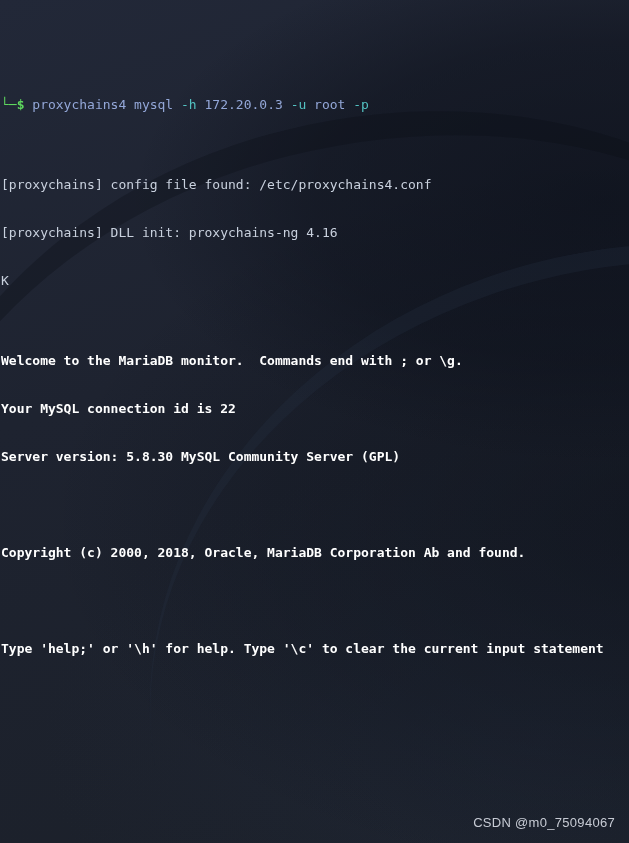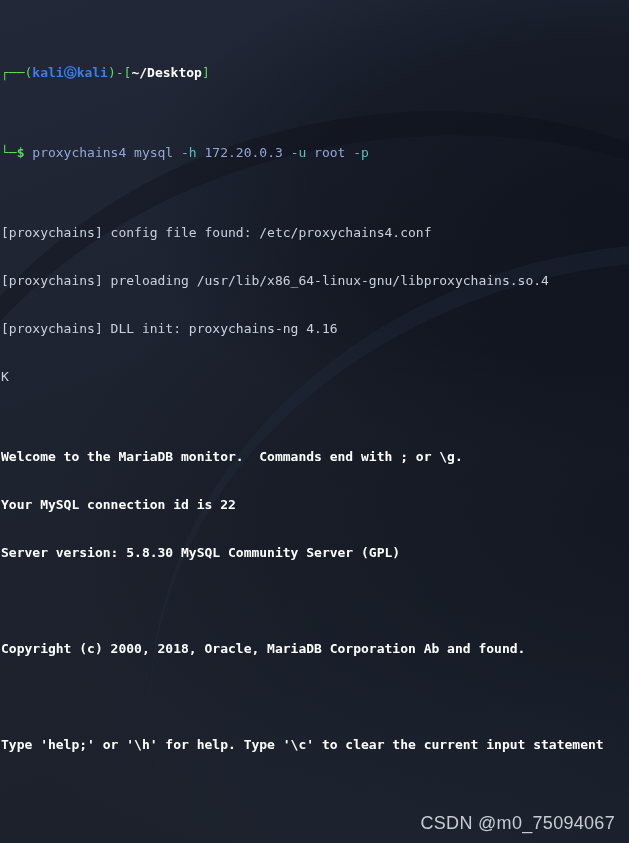--- a/index.html
+++ b/index.html
@@ -64,41 +64,39 @@
   .blu { color: #3a7ee8; }
   .cyn { color: #53c2c2; }
   .lav { color: #93a7d8; }
   .drg { color: #3a7ee8; }
   .watermark {
     position: absolute;
     right: 14px;
     bottom: 12px;
     z-index: 5;
     font-family: "Liberation Sans", "DejaVu Sans", sans-serif;
-    font-size: 18px;
+    font-size: 13px;
     letter-spacing: 0.3px;
     color: #d6dae3;
     opacity: 0.92;
   }
 </style>
 </head>
 <body>
 
 <div id="terminal">
   <div id="screen">
 
     
-    <div class="line"><span class="grn">┌──</span><span class="grn">(</span><span class="blu b">kali</span><span class="drg b">Ⓖ</span><span class="blu b">kali</span><span class="grn">)</span><span class="grn">-</span><span class="grn">[</span><span class="wht b">~/Desktop</span><span class="grn">]</span></div>
 
     
     <div class="line"><span class="grn">└─</span><span class="grn b">$</span><span class="txt"> </span><span class="lav">proxychains4 mysql</span><span class="txt"> </span><span class="cyn">-h</span><span class="txt"> </span><span class="lav">172.20.0.3</span><span class="txt"> </span><span class="cyn">-u</span><span class="txt"> </span><span class="lav">root</span><span class="txt"> </span><span class="cyn">-p</span></div>
 
     
     <div class="line txt">[proxychains] config file found: /etc/proxychains4.conf</div>
-    <div class="line txt">[proxychains] preloading /usr/lib/x86_64-linux-gnu/libproxychains.so.4</div>
     <div class="line txt">[proxychains] DLL init: proxychains-ng 4.16</div>
     <div class="line txt">K</div>
 
     
     <div class="line wht b">Welcome to the MariaDB monitor.  Commands end with ; or \g.</div>
     <div class="line wht b">Your MySQL connection id is 22</div>
     <div class="line wht b">Server version: 5.8.30 MySQL Community Server (GPL)</div>
     <div class="line wht b"></div>
     <div class="line wht b">Copyright (c) 2000, 2018, Oracle, MariaDB Corporation Ab and found.</div>
     <div class="line wht b"></div>

